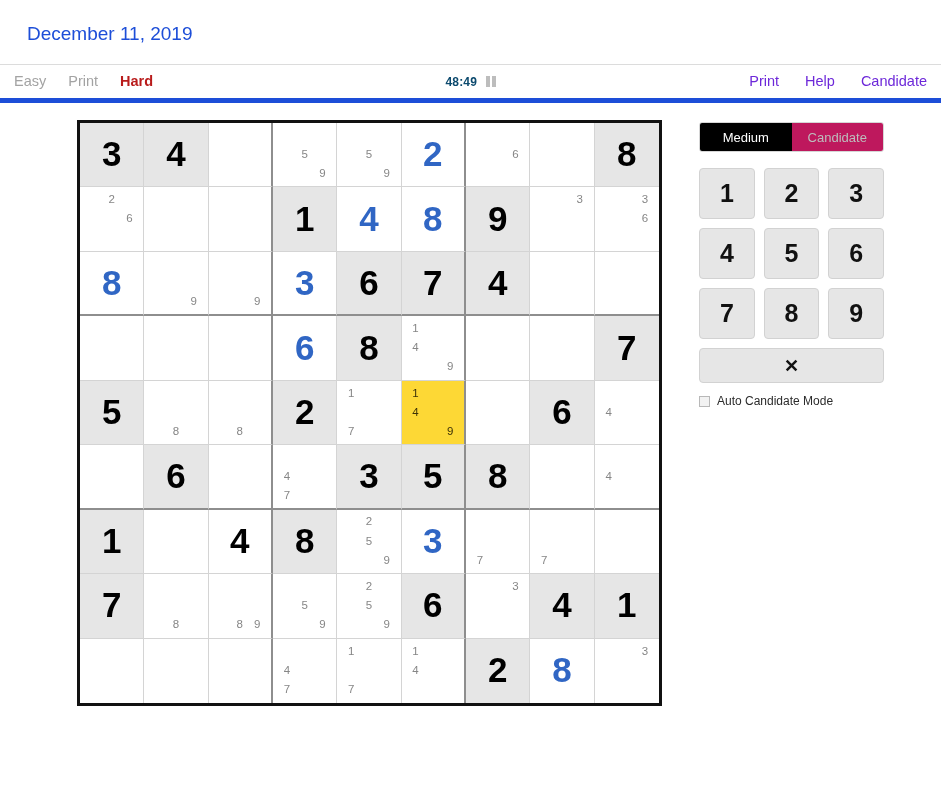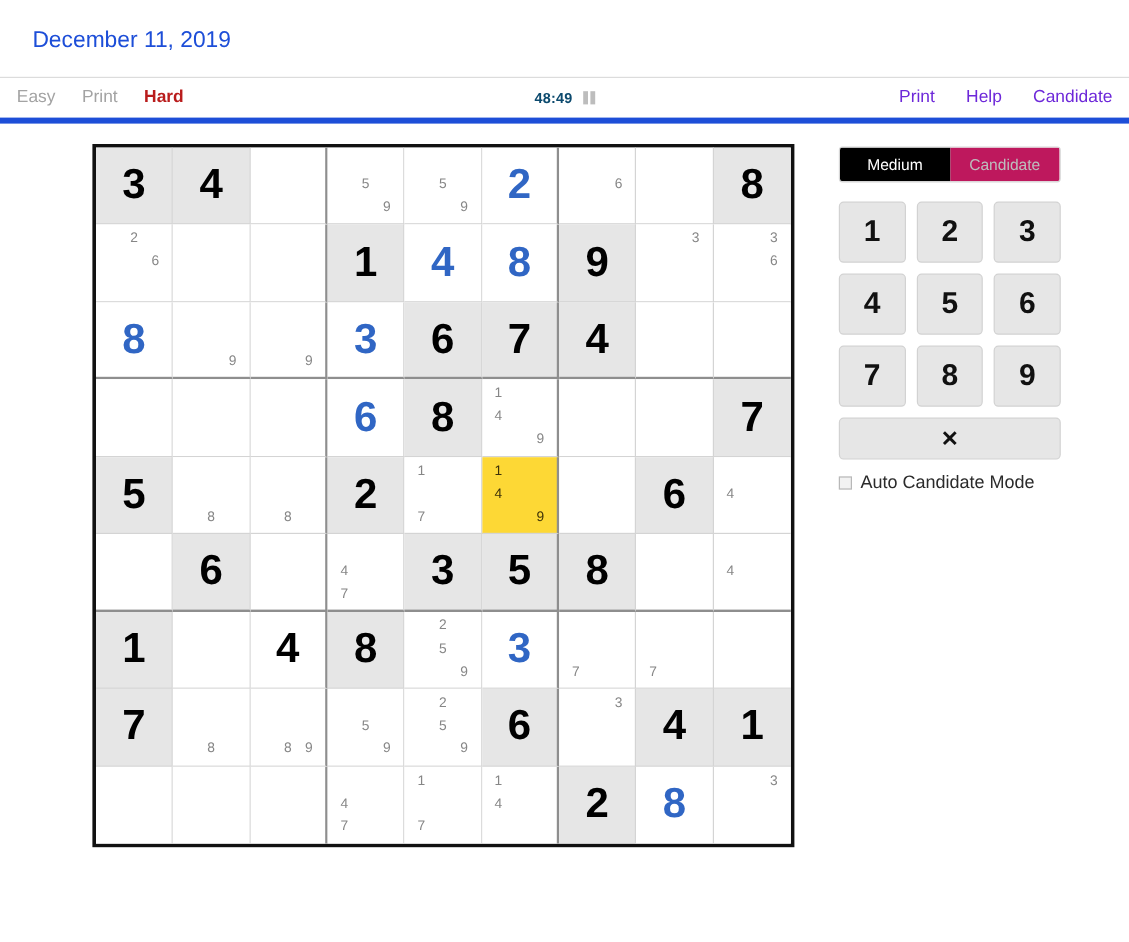--- a/index.html
+++ b/index.html
@@ -225,21 +225,21 @@
     align-items: center;
     gap: 7px;
   }
   .checkbox {
     width: 11px; height: 11px;
     border: 1px solid #b8b8b8;
     background: #f2f2f2;
     cursor: pointer;
   }
   .auto-label {
-    font-size: 15px;
+    font-size: 12px;
     color: #2b2b2b;
     cursor: pointer;
     line-height: 1;
   }
 </style>
 </head>
 <body>
 
 <div class="masthead">
   <div class="puzzle-date">December 11, 2019</div>

